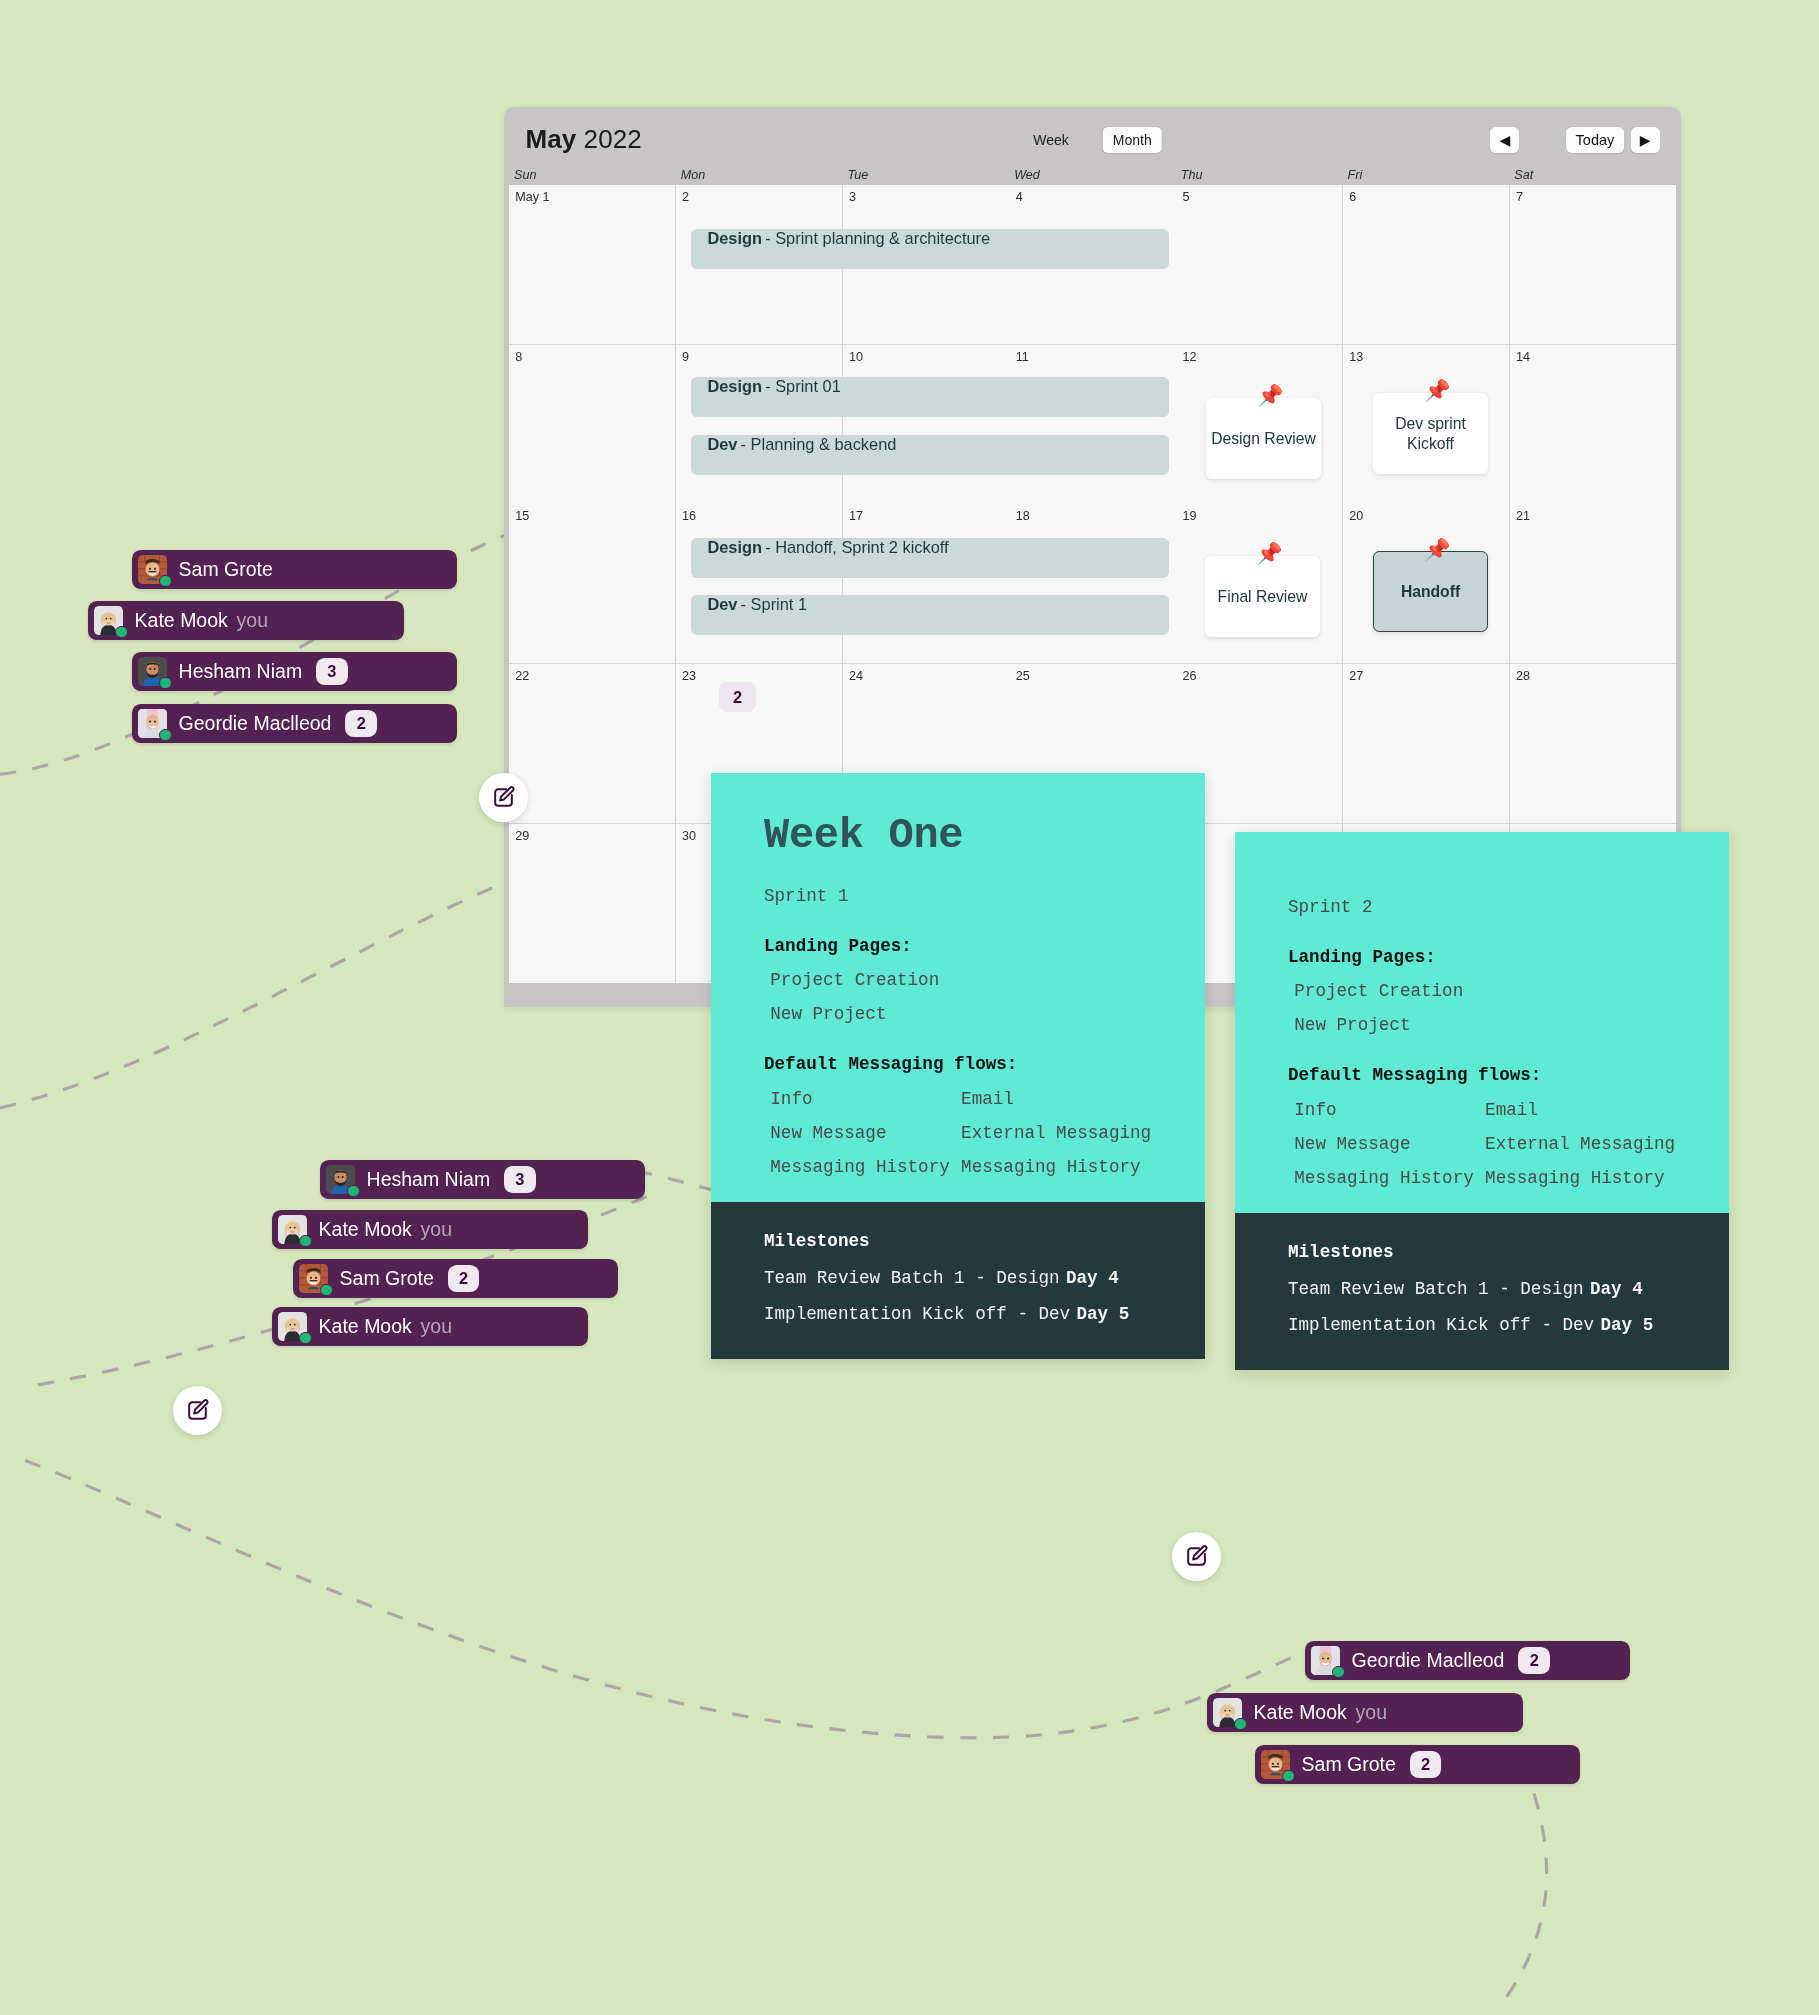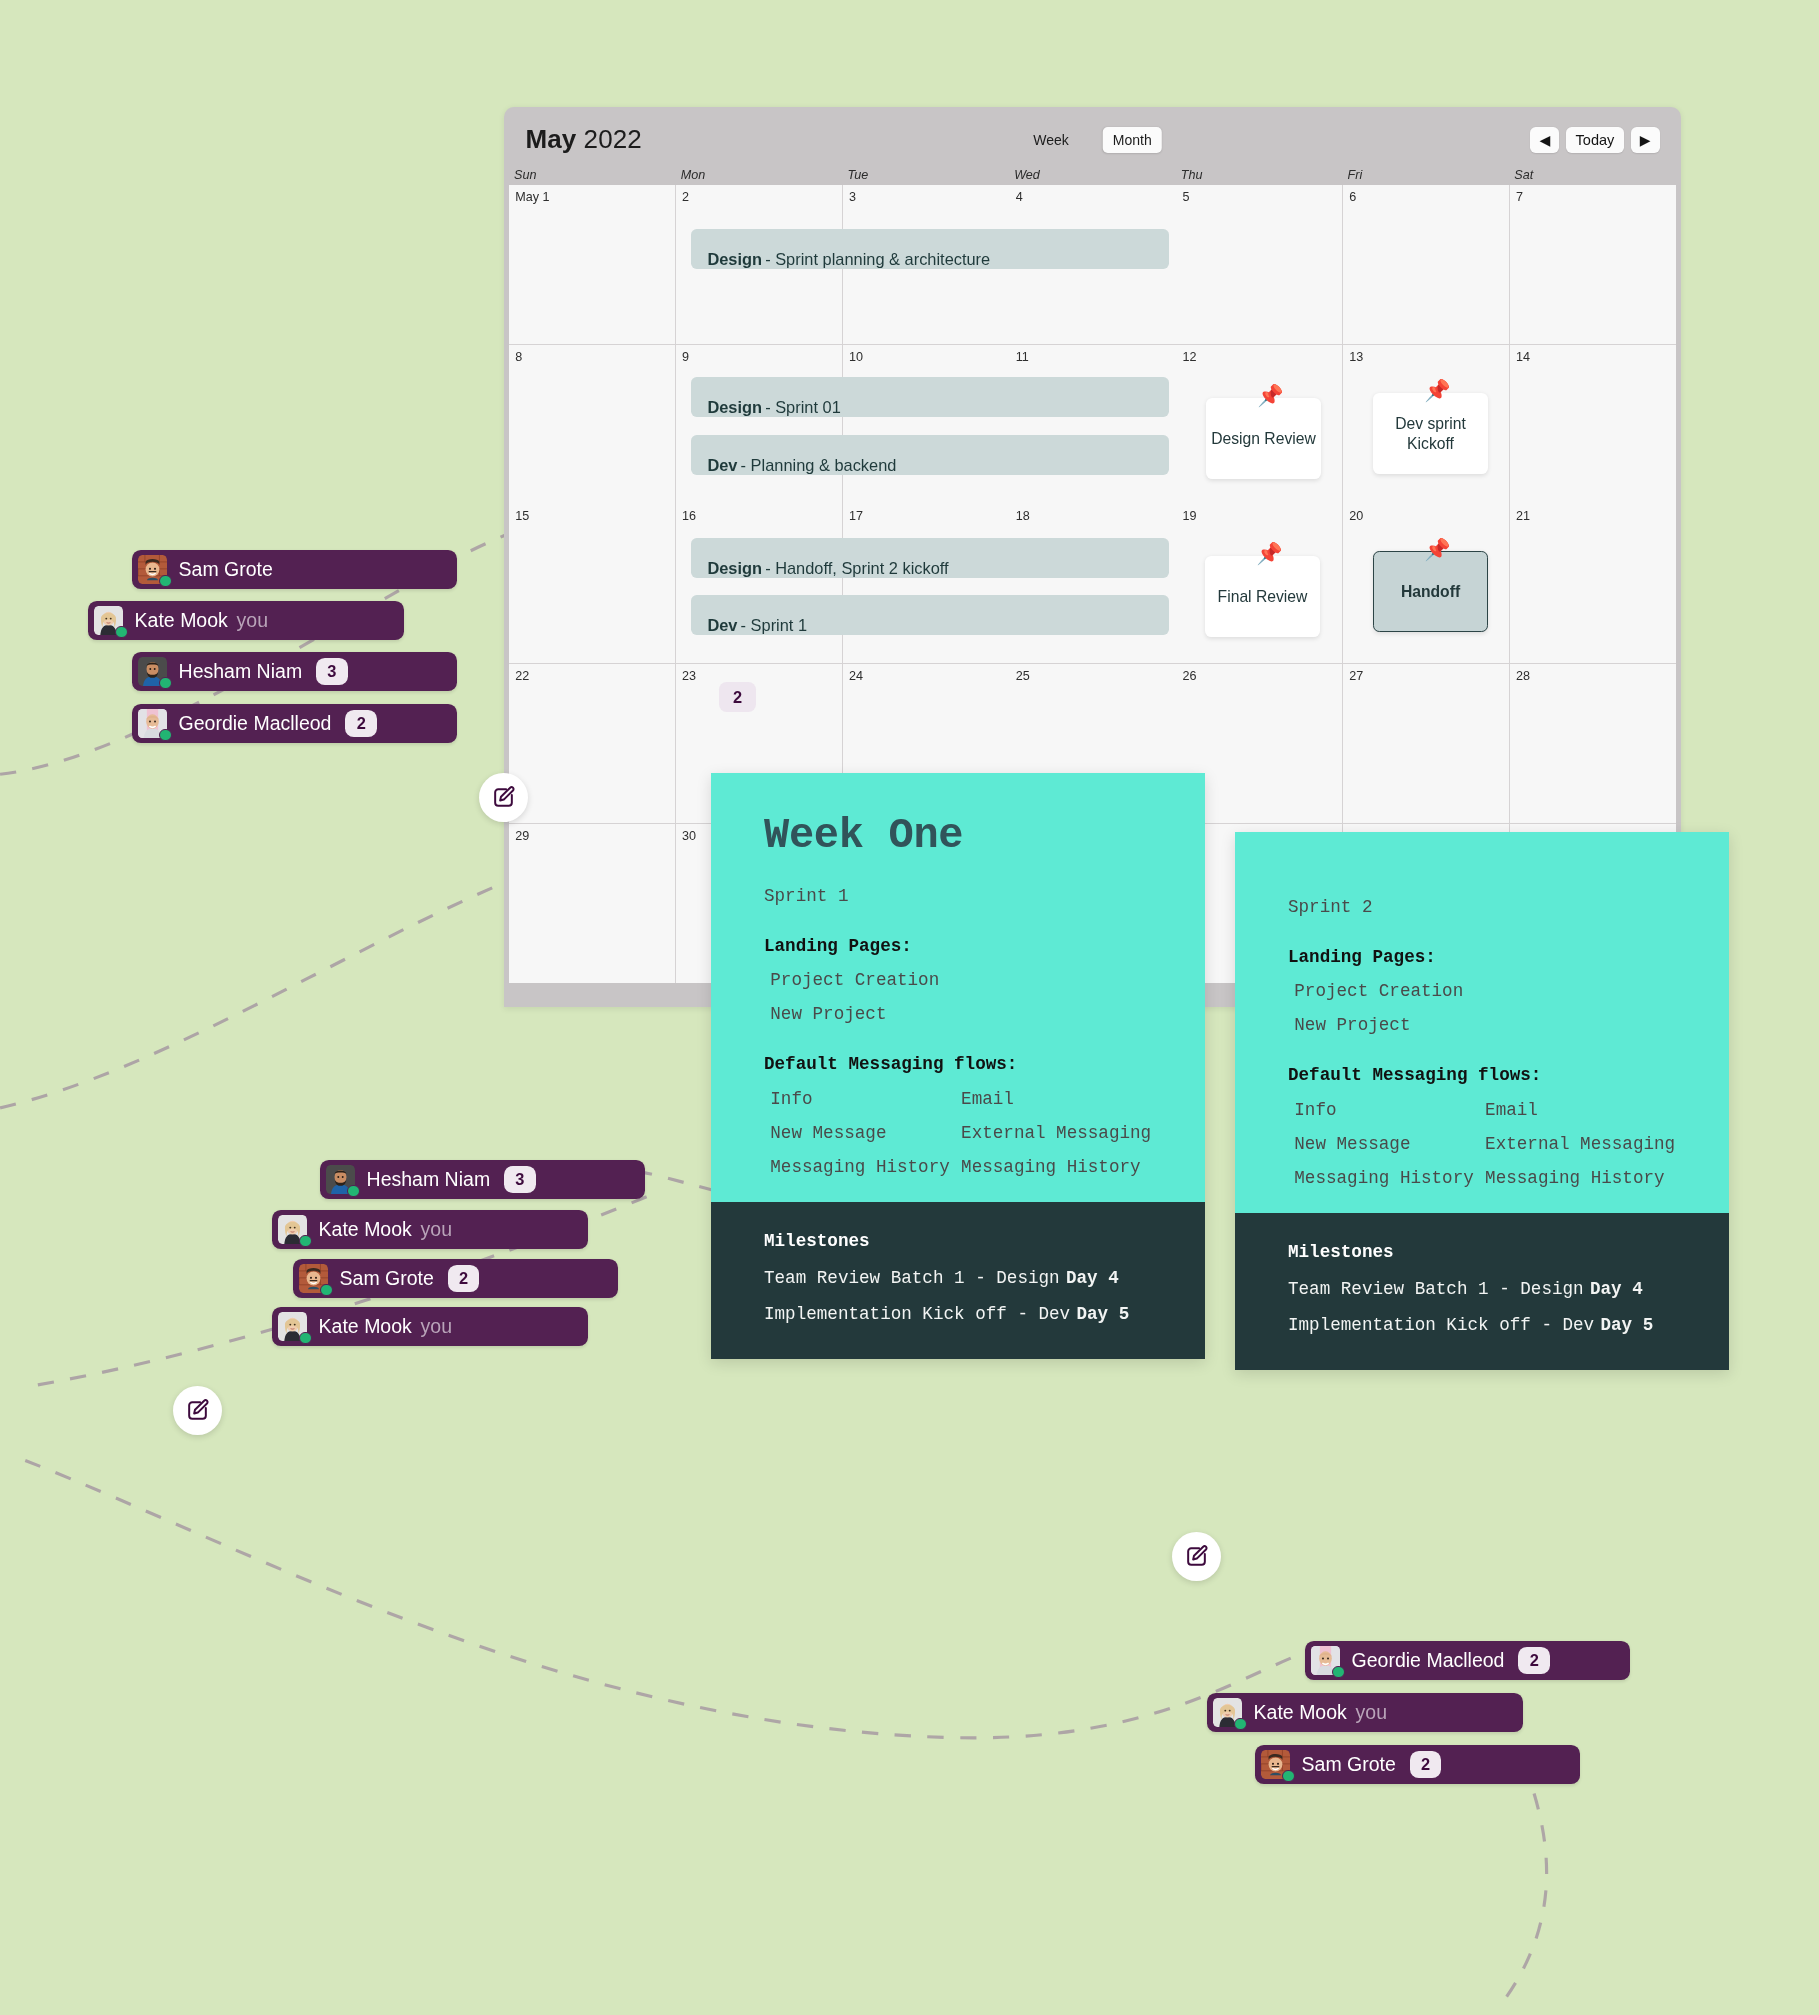--- a/index.html
+++ b/index.html
@@ -39,40 +39,40 @@
     border: none; cursor: pointer; font-family: inherit;
   }
   .vt-btn.active { background: #fbfbfb; box-shadow: 0 0.6px 1.9px rgba(0,0,0,.12); }
   .cal-nav { margin-left: auto; display: flex; gap: 6.3px; align-items: center; }
   .nav-btn {
     background: #fbfbfb; border: none; border-radius: 5.7px;
     min-width: 29px; height: 26.4px; display: flex; align-items: center; justify-content: center;
     font-size: 14px; color: #141414; cursor: pointer; font-family: inherit;
     box-shadow: 0 0.6px 1.3px rgba(0,0,0,.1);
   }
-  .nav-btn.today { padding: 0 10px; font-size: 14.5px; }
+  .nav-btn.today { padding: 0 10px; font-size: 14.5px; margin-left: 40px; }
 
   .dow-row { display: grid; grid-template-columns: repeat(7, 1fr); padding: 0 5px; font-style: italic; }
   .dow { font-size: 12.6px; color: #2b2b2b; padding: 2.5px 0 3.8px 5px; }
 
   .grid {
     display: grid; grid-template-columns: repeat(7, 1fr);
     grid-template-rows: repeat(5, 159px);
     margin: 0 5px; position: relative;
     background: #d6d3d4;
     gap: 0.6px;
     border-radius: 3.8px;
   }
   .cell { background: #f7f7f7; position: relative; }
   .cell .daynum { font-size: 12.6px; color: #2e2e2e; padding: 5px 0 0 6.3px; }
 
   
   .evt {
     position: absolute; height: 40px; border-radius: 5.7px;
-    background: #ccd9d9; display: flex; align-items: flex-end;
+    background: #ccd9d9; display: flex; align-items: flex-start;
     padding-left: 16.4px; font-size: 16.4px; color: #1f3a3b; z-index: 4;
   }
   .evt b { font-weight: 700; margin-right: 3.1px; }
 
   
   .note {
     position: absolute; width: 115px; height: 81px; background: #ffffff;
     border-radius: 6.3px; display: flex; align-items: center; justify-content: center;
     text-align: center; font-size: 15.7px; line-height: 1.25; color: #23393b;
     box-shadow: 0 1.9px 4.4px rgba(0,0,0,.10); z-index: 5;

